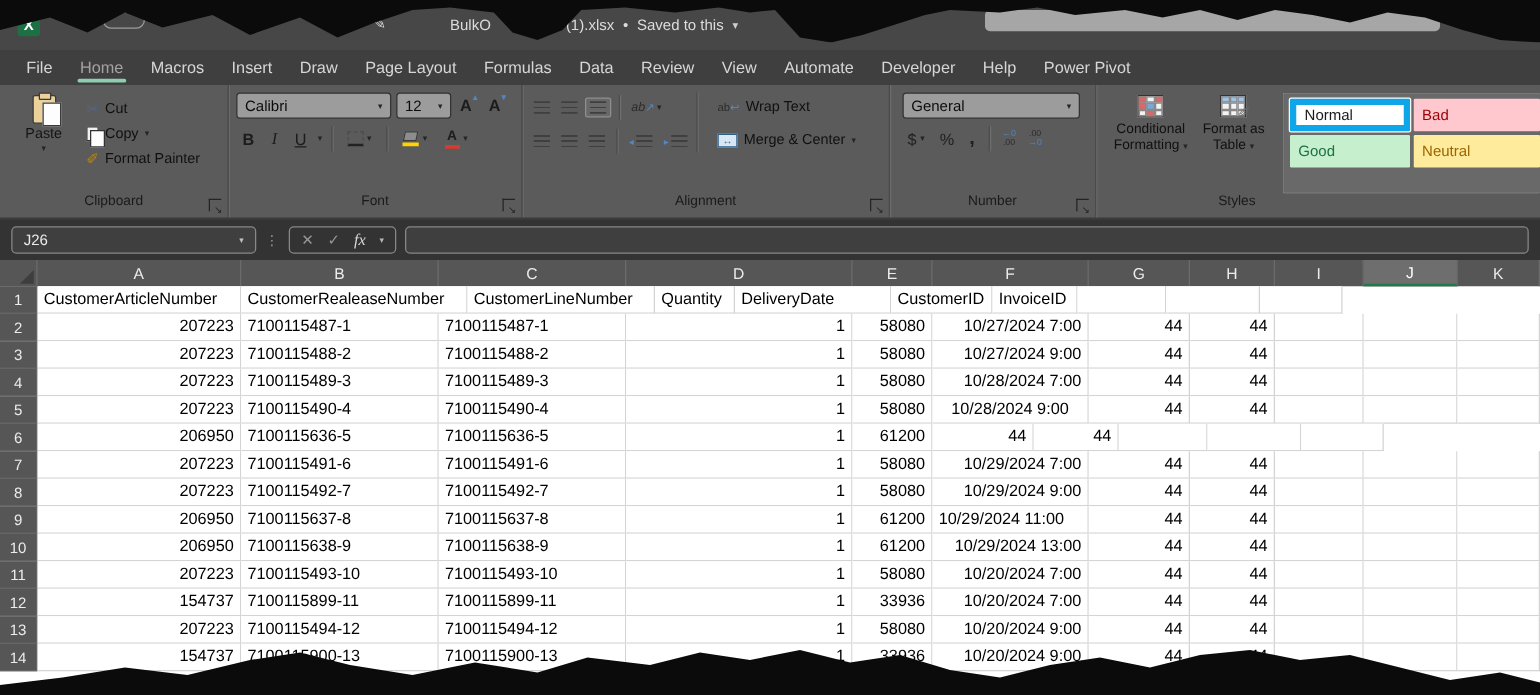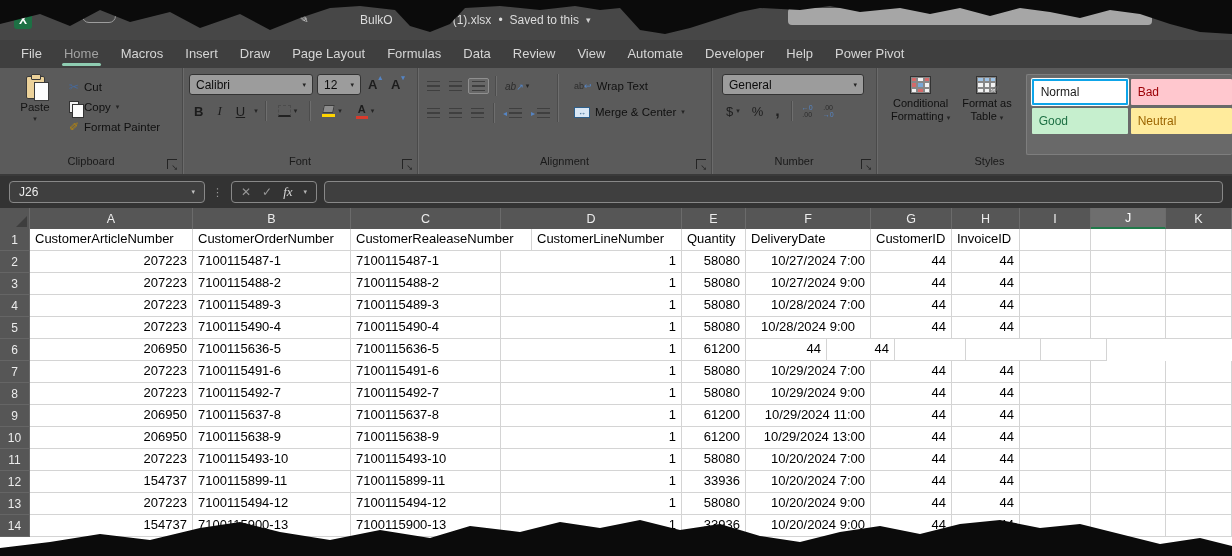--- a/index.html
+++ b/index.html
@@ -85,21 +85,21 @@
 
   
   .big-btn{display:flex;flex-direction:column;align-items:center;gap:3px;font-size:11px;line-height:1.2;text-align:center;padding:2px 6px 0;color:#101010;white-space:nowrap}
   .cf-ico,.ft-ico{width:21px;height:18px;display:grid;grid-template-columns:repeat(3,1fr);grid-template-rows:repeat(3,1fr);border:1px solid #333;background:#f3f3f3;position:relative}
   .cf-ico i{border:.5px solid #888}
   .ft-ico i{border:.5px solid #888}
   .ft-ico .pen{position:absolute;right:-4px;bottom:-4px;font-size:12px;color:#6a6a6a}
   .gallery{flex:1;margin-left:8px;background:#696969;border:1px solid #7e7e7e;border-right:none;border-radius:2px;
     display:grid;grid-template-columns:96px 1fr;grid-auto-rows:26px;gap:3px;padding:4px 0 4px 5px;align-content:start}
   .chip{font-size:12px;display:flex;align-items:center;padding:0 7px;border-radius:1px}
-  .chip.sel{box-shadow:0 0 0 1px #fdfdfd,0 0 0 2px #6e6e6e;border:2px solid #0ea5e9}
+  .chip.sel{box-shadow:0 0 0 1px #fdfdfd,0 0 0 2px #6e6e6e;border:5px solid #0ea5e9}
 
   
   .fbar{height:32px;background:#333;display:flex;align-items:center;padding:0 9px;gap:7px}
   .namebox{width:196px;height:22px;background:#3f3f3f;border:1px solid #888;border-radius:4px;color:#ececec;font-size:12px;display:flex;align-items:center;padding:0 9px}
   .namebox .chev{margin-left:auto;color:#c2c2c2}
   .dots{color:#9a9a9a;font-size:11px;letter-spacing:1px}
   .fxgrp{height:22px;border:1px solid #888;border-radius:4px;display:flex;align-items:center;gap:11px;padding:0 9px;color:#979797;font-size:12px}
   .fx{font-family:"Liberation Serif",serif;font-style:italic;color:#d8d8d8;font-size:13px}
   .fxgrp .chev{color:#b5b5b5}
   .finput{flex:1;height:22px;background:#3f3f3f;border:1px solid #888;border-radius:4px;color:#ececec;font-size:12px;padding:0 8px;line-height:20px}
@@ -403,21 +403,20 @@
         <div class="colh" style="width: 81px;">G</div>
         <div class="colh" style="width: 68px;">H</div>
         <div class="colh" style="width: 71px;">I</div>
         <div class="colh active" style="width: 75px;">J</div>
         <div class="colh" style="width: 66px;">K</div>
       </div>
     <div>
         <div class="grow">
           <div class="rowh">1</div>
           <div class="gcell" style="width: 163px; text-align: left;">CustomerArticleNumber</div>
-          <div class="gcell" style="width: 158px; text-align: left;">CustomerOrderNumber</div>
           <div class="gcell" style="width: 181px; text-align: left;">CustomerRealeaseNumber</div>
           <div class="gcell" style="width: 150px; text-align: left;">CustomerLineNumber</div>
           <div class="gcell" style="width: 64px; text-align: left;">Quantity</div>
           <div class="gcell" style="width: 125px; text-align: left;">DeliveryDate</div>
           <div class="gcell" style="width: 81px; text-align: left;">CustomerID</div>
           <div class="gcell" style="width: 68px; text-align: left;">InvoiceID</div>
           <div class="gcell" style="width: 71px; text-align: left;"></div>
           <div class="gcell" style="width: 75px; text-align: left;"></div>
           <div class="gcell" style="width: 66px; text-align: left;"></div>
         </div>
@@ -518,21 +517,21 @@
           <div class="gcell" style="width: 75px; text-align: left;"></div>
           <div class="gcell" style="width: 66px; text-align: left;"></div>
         </div>
         <div class="grow">
           <div class="rowh">9</div>
           <div class="gcell" style="width: 163px; text-align: right;">206950</div>
           <div class="gcell" style="width: 158px; text-align: left;">7100115637-8</div>
           <div class="gcell" style="width: 150px; text-align: left;">7100115637-8</div>
           <div class="gcell" style="width: 181px; text-align: right;">1</div>
           <div class="gcell" style="width: 64px; text-align: right;">61200</div>
-          <div class="gcell" style="width: 125px; text-align: right;">10/29/2024 11:00</div>
+          <div class="gcell" style="width: 125px; text-align: left;">10/29/2024 11:00</div>
           <div class="gcell" style="width: 81px; text-align: right;">44</div>
           <div class="gcell" style="width: 68px; text-align: right;">44</div>
           <div class="gcell" style="width: 71px; text-align: left;"></div>
           <div class="gcell" style="width: 75px; text-align: left;"></div>
           <div class="gcell" style="width: 66px; text-align: left;"></div>
         </div>
         <div class="grow">
           <div class="rowh">10</div>
           <div class="gcell" style="width: 163px; text-align: right;">206950</div>
           <div class="gcell" style="width: 158px; text-align: left;">7100115638-9</div>

